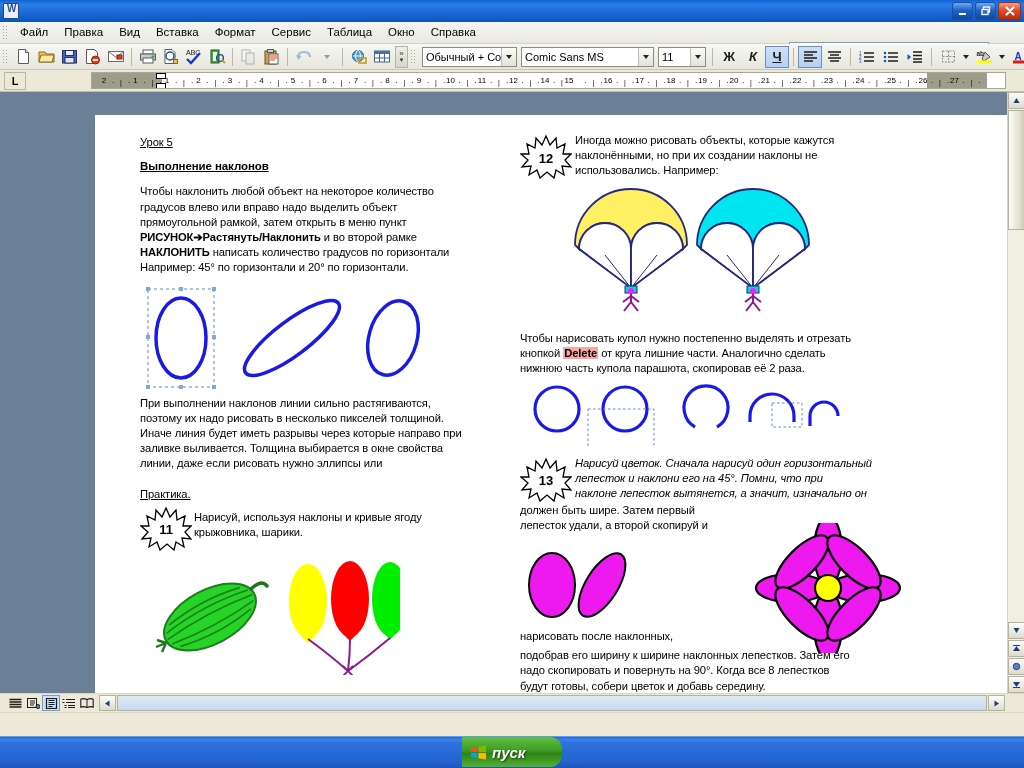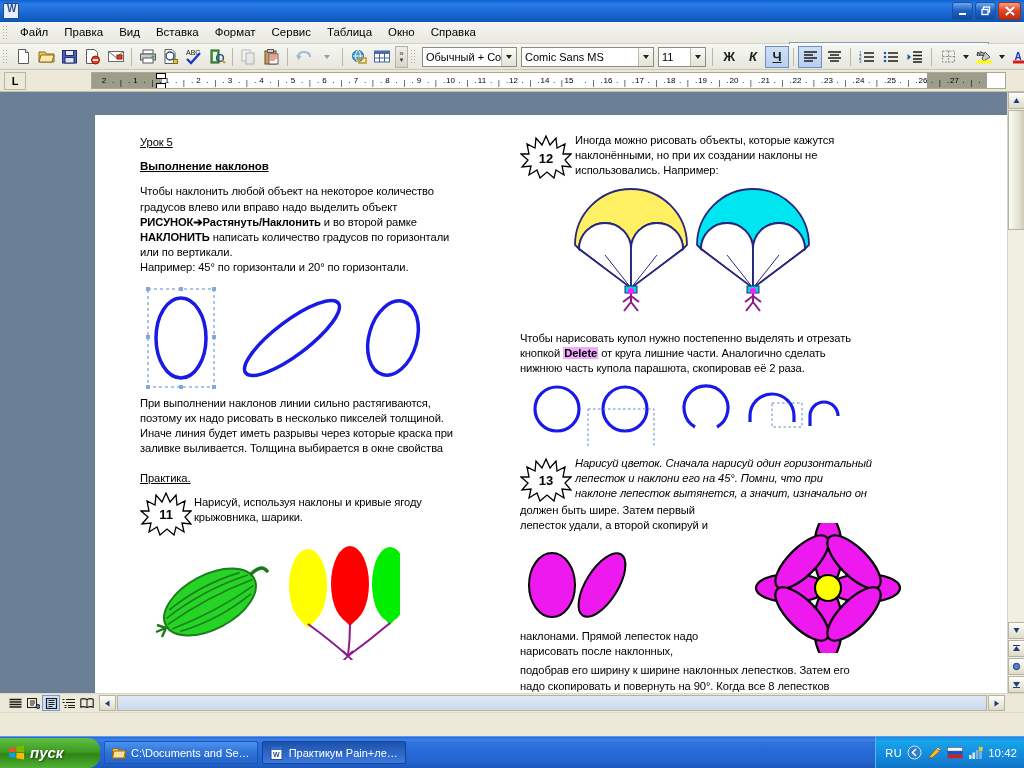--- a/index.html
+++ b/index.html
@@ -146,21 +146,21 @@
   #rightcol { position: absolute; left: 425px; top: 18px; width: 390px; }
 
   .doc-txt {
     font-family: "Liberation Sans", sans-serif;
     font-size: 11.2px; line-height: 15.2px; color: #000; letter-spacing: -0.1px;
   }
   .doc-u { text-decoration: underline; }
   .doc-b { font-weight: bold; }
   .doc-i { font-style: italic; }
   .ctr { text-align: left; }
-  .hilite { background: #f0abfc; color:#000; font-weight:bold; padding:0 1px; }
+  .hilite { background: #fca5a5; color:#000; font-weight:bold; padding:0 1px; }
 
   
   .star {
     position: relative; width: 52px; height: 46px; flex: 0 0 auto;
   }
   .star .num {
     position: absolute; left: 0; top: 0; width: 52px; height: 46px;
     display: flex; align-items: center; justify-content: center;
     font-size: 13px; font-weight: bold; color: #000; padding-top: 4px;
   }
@@ -199,21 +199,21 @@
   
   #statusbar {
     position: absolute; left: 0; top: 712px; width: 1024px; height: 24px;
     background: #ece9d8; border-top: 1px solid #d9d6c5;
   }
 
   
   #taskbar {
     position: absolute; left: 0; top: 736px; width: 1024px; height: 32px;
     background: linear-gradient(180deg,#2a67d4 0%,#3b82ea 9%,#2e72de 18%,#2163cf 80%,#1b56bb 100%);
-    display: flex; align-items: center; border-top: 1px solid #5d9bf0;
+    display: flex; align-items: center; border-top: 1px solid #5d9bf0; flex-direction: column;
   }
   #startbtn {
     height: 30px; min-width: 100px; margin: 0;
     background: linear-gradient(180deg,#61bf43 0%,#3f9c23 45%,#2e8415 55%,#52b135 100%);
     border-top-right-radius: 12px; border-bottom-right-radius: 12px;
     display: flex; align-items: center; gap: 5px; padding: 0 14px 0 8px;
     color: #fff; font-size: 15px; font-style: italic; font-weight: bold;
     text-shadow: 1px 1px 2px rgba(0,0,0,.55); flex: 0 0 auto;
   }
   .tb-task {
@@ -609,23 +609,23 @@
 <div id="docarea">
   <div id="page">
 
     <div id="leftcol">
       <div class="doc-txt doc-u" style="margin-bottom:9px;">Урок 5</div>
       <div class="doc-txt doc-b doc-u ctr" style="margin-bottom:10px;font-size:11.5px;">Выполнение  наклонов</div>
 
       <div class="doc-txt">
         <div>Чтобы наклонить любой объект на некоторое количество</div>
         <div>градусов влево или вправо надо выделить объект</div>
+        <div>прямоугольной рамкой, затем открыть в меню пункт</div>
         <div><span class="doc-b">РИСУНОК➔Растянуть/Наклонить</span><span> и во второй рамке</span></div>
         <div><span class="doc-b">НАКЛОНИТЬ</span><span> написать количество градусов по горизонтали</span></div>
-        <div>или по вертикали.</div>
         <div>Например:        45° по горизонтали       и 20° по горизонтали.</div>
       </div>
 
       <div style="margin-top:8px;height:110px;position:relative;">
         <svg width="300" height="110" viewBox="0 0 300 110">
           <rect x="8" y="5" width="66" height="98" fill="none" stroke="#5a8ad8" stroke-width="1" stroke-dasharray="3 3"></rect>
           <g fill="#7fa8e0">
             <rect x="6" y="3" width="4" height="4"></rect>
               <rect x="39" y="3" width="4" height="4"></rect>
               <rect x="72" y="3" width="4" height="4"></rect>
@@ -637,22 +637,23 @@
           </g>
           <ellipse cx="41" cy="54" rx="25" ry="40" fill="none" stroke="#1a1ae6" stroke-width="3.5"></ellipse>
           <ellipse cx="152" cy="54" rx="58" ry="17" fill="none" stroke="#1a1ae6" stroke-width="3.5" transform="rotate(-37 152 54)"></ellipse>
           <ellipse cx="253" cy="54" rx="24" ry="38" fill="none" stroke="#1a1ae6" stroke-width="3.5" transform="rotate(16 253 54)"></ellipse>
         </svg>
       </div>
 
       <div class="doc-txt" style="margin-top:2px;">
         <div>При выполнении наклонов линии сильно растягиваются,</div>
         <div>поэтому их надо рисовать в несколько пикселей толщиной.</div>
-        <div>Иначе линия будет иметь разрывы через которые краска при</div>
+        <div>Иначе линия будет иметь разрывы через которые направо при</div>
         <div>заливке выливается. Толщина выбирается в окне свойства</div>
+        <div>линии, даже если рисовать нужно эллипсы или</div>
       </div>
 
       <div class="doc-txt doc-u" style="margin-top:15px;">Практика.</div>
 
       <div class="flexrow" style="margin-top:3px;">
         <div class="star">
           <svg width="52" height="46" viewBox="0 0 52 46">
             <polygon points="26,3 30,12 36,5 37,15 45,11 43,21 51,21 45,27 51,34 42,33 44,42 36,37 34,45 27,39 20,45 17,37 9,42 11,33 2,34 8,27 1,21 9,21 7,11 15,15 16,5 22,12" fill="#fff" stroke="#000" stroke-width="1.3"></polygon>
           </svg>
           <div class="num">11</div>
@@ -785,21 +786,20 @@
               <ellipse cx="106" cy="39" rx="14" ry="35" transform="rotate(-45 106 39)"></ellipse>
               <ellipse cx="54" cy="91" rx="14" ry="35" transform="rotate(-45 54 91)"></ellipse>
               <ellipse cx="106" cy="91" rx="14" ry="35" transform="rotate(45 106 91)"></ellipse>
             </g>
             <circle cx="80" cy="65" r="13" fill="#ffff00" stroke="#000" stroke-width="2.2"></circle>
           </svg>
         </div>
       </div>
 
       <div class="doc-txt" style="position:relative;top:-22px;">
-        <div>наклонами. Прямой лепесток надо</div>
         <div>нарисовать после наклонных,</div>
       </div>
 
       <div class="doc-txt" style="position:relative;top:-18px;">
         <div>подобрав его ширину к ширине наклонных лепестков. Затем его</div>
         <div>надо скопировать и повернуть на 90°. Когда все 8 лепестков</div>
         <div>будут готовы, собери цветок и добавь середину.</div>
       </div>
 
     </div>

